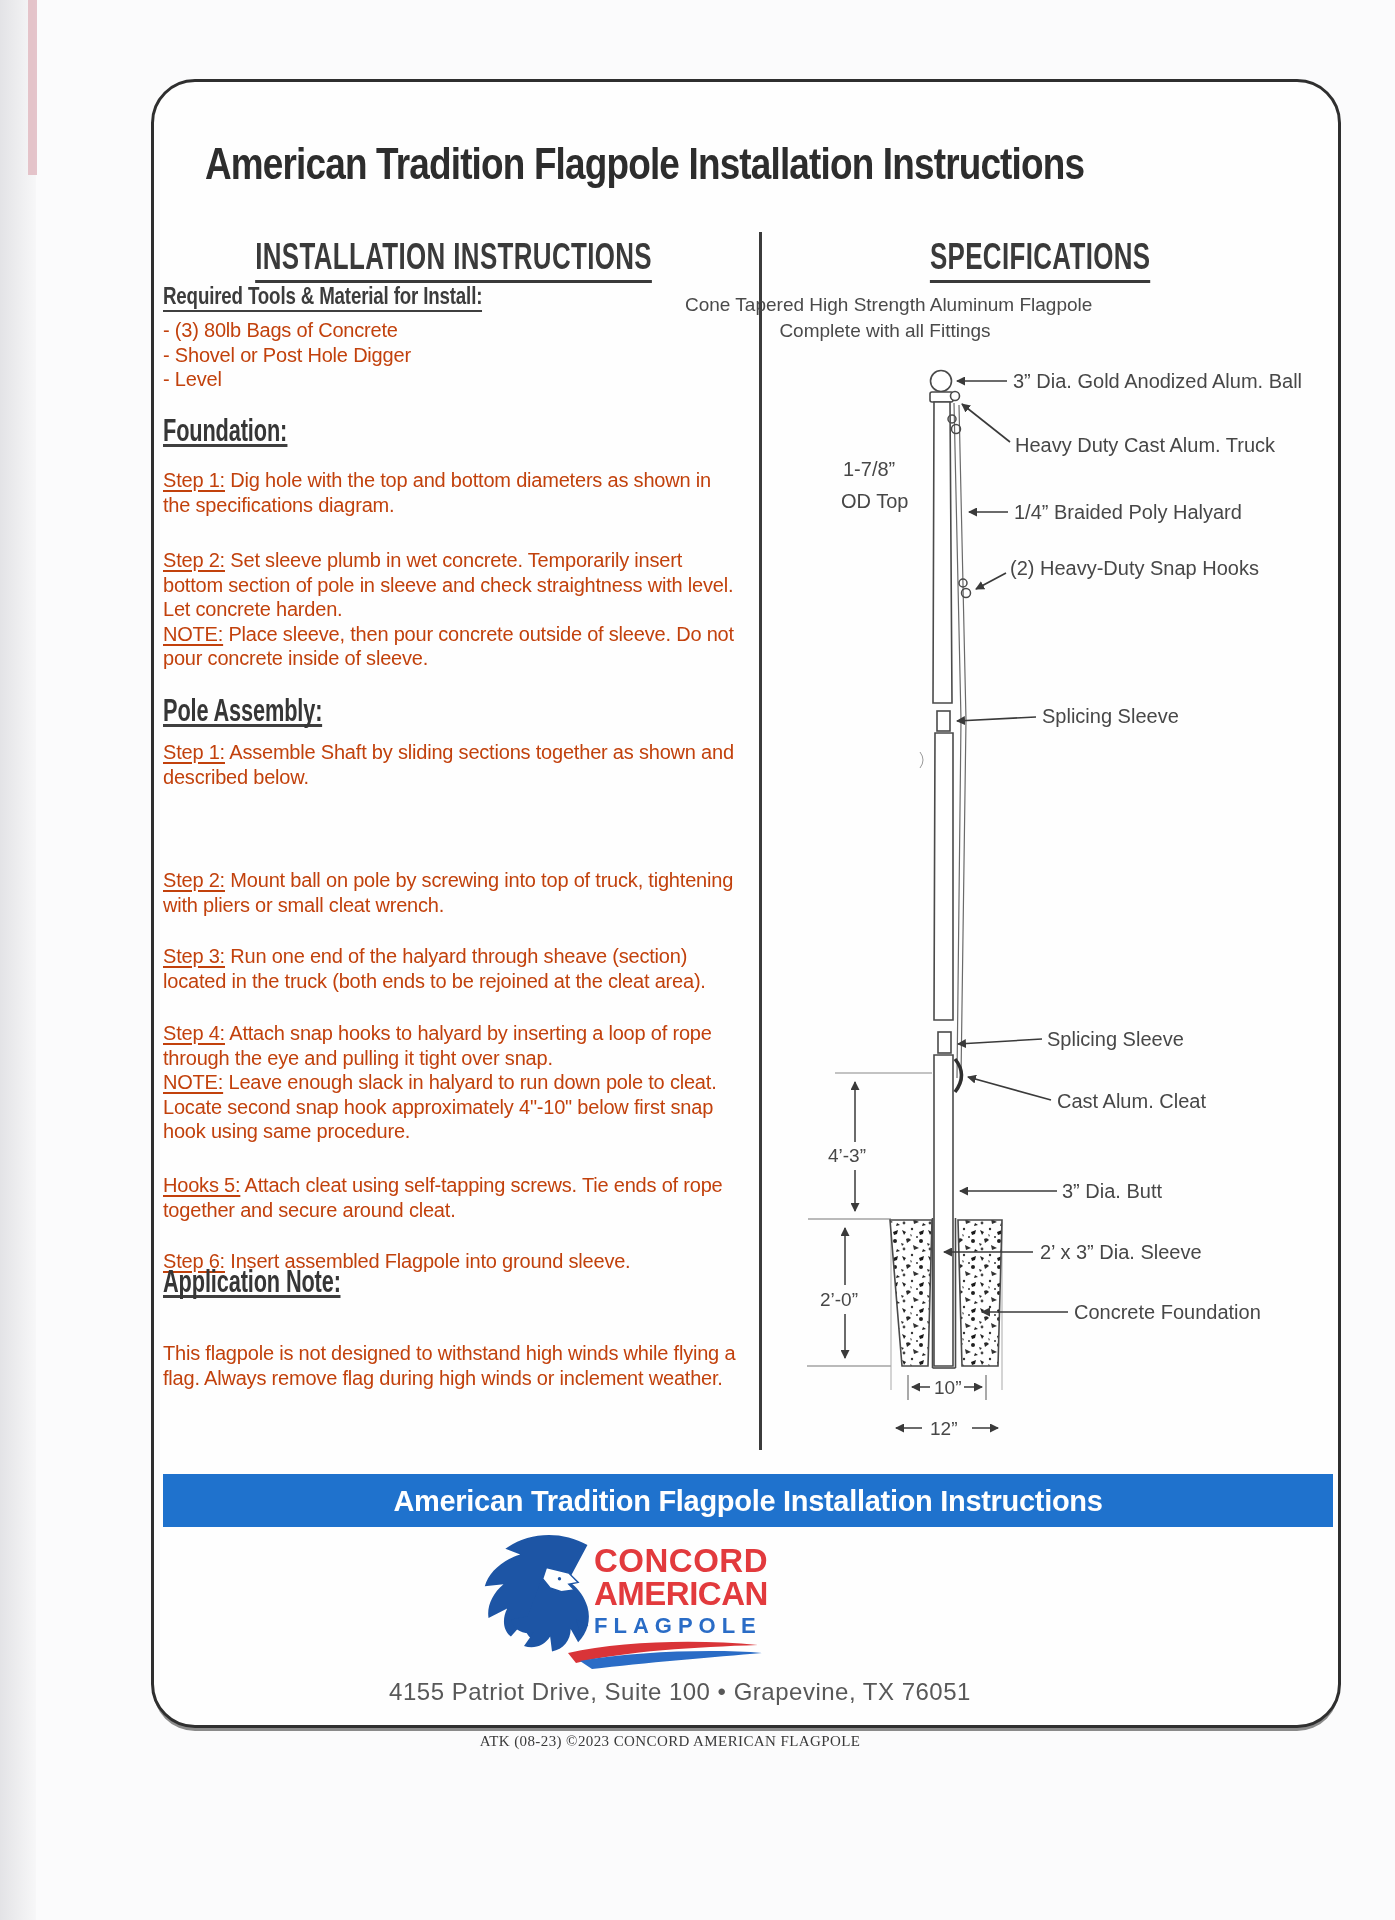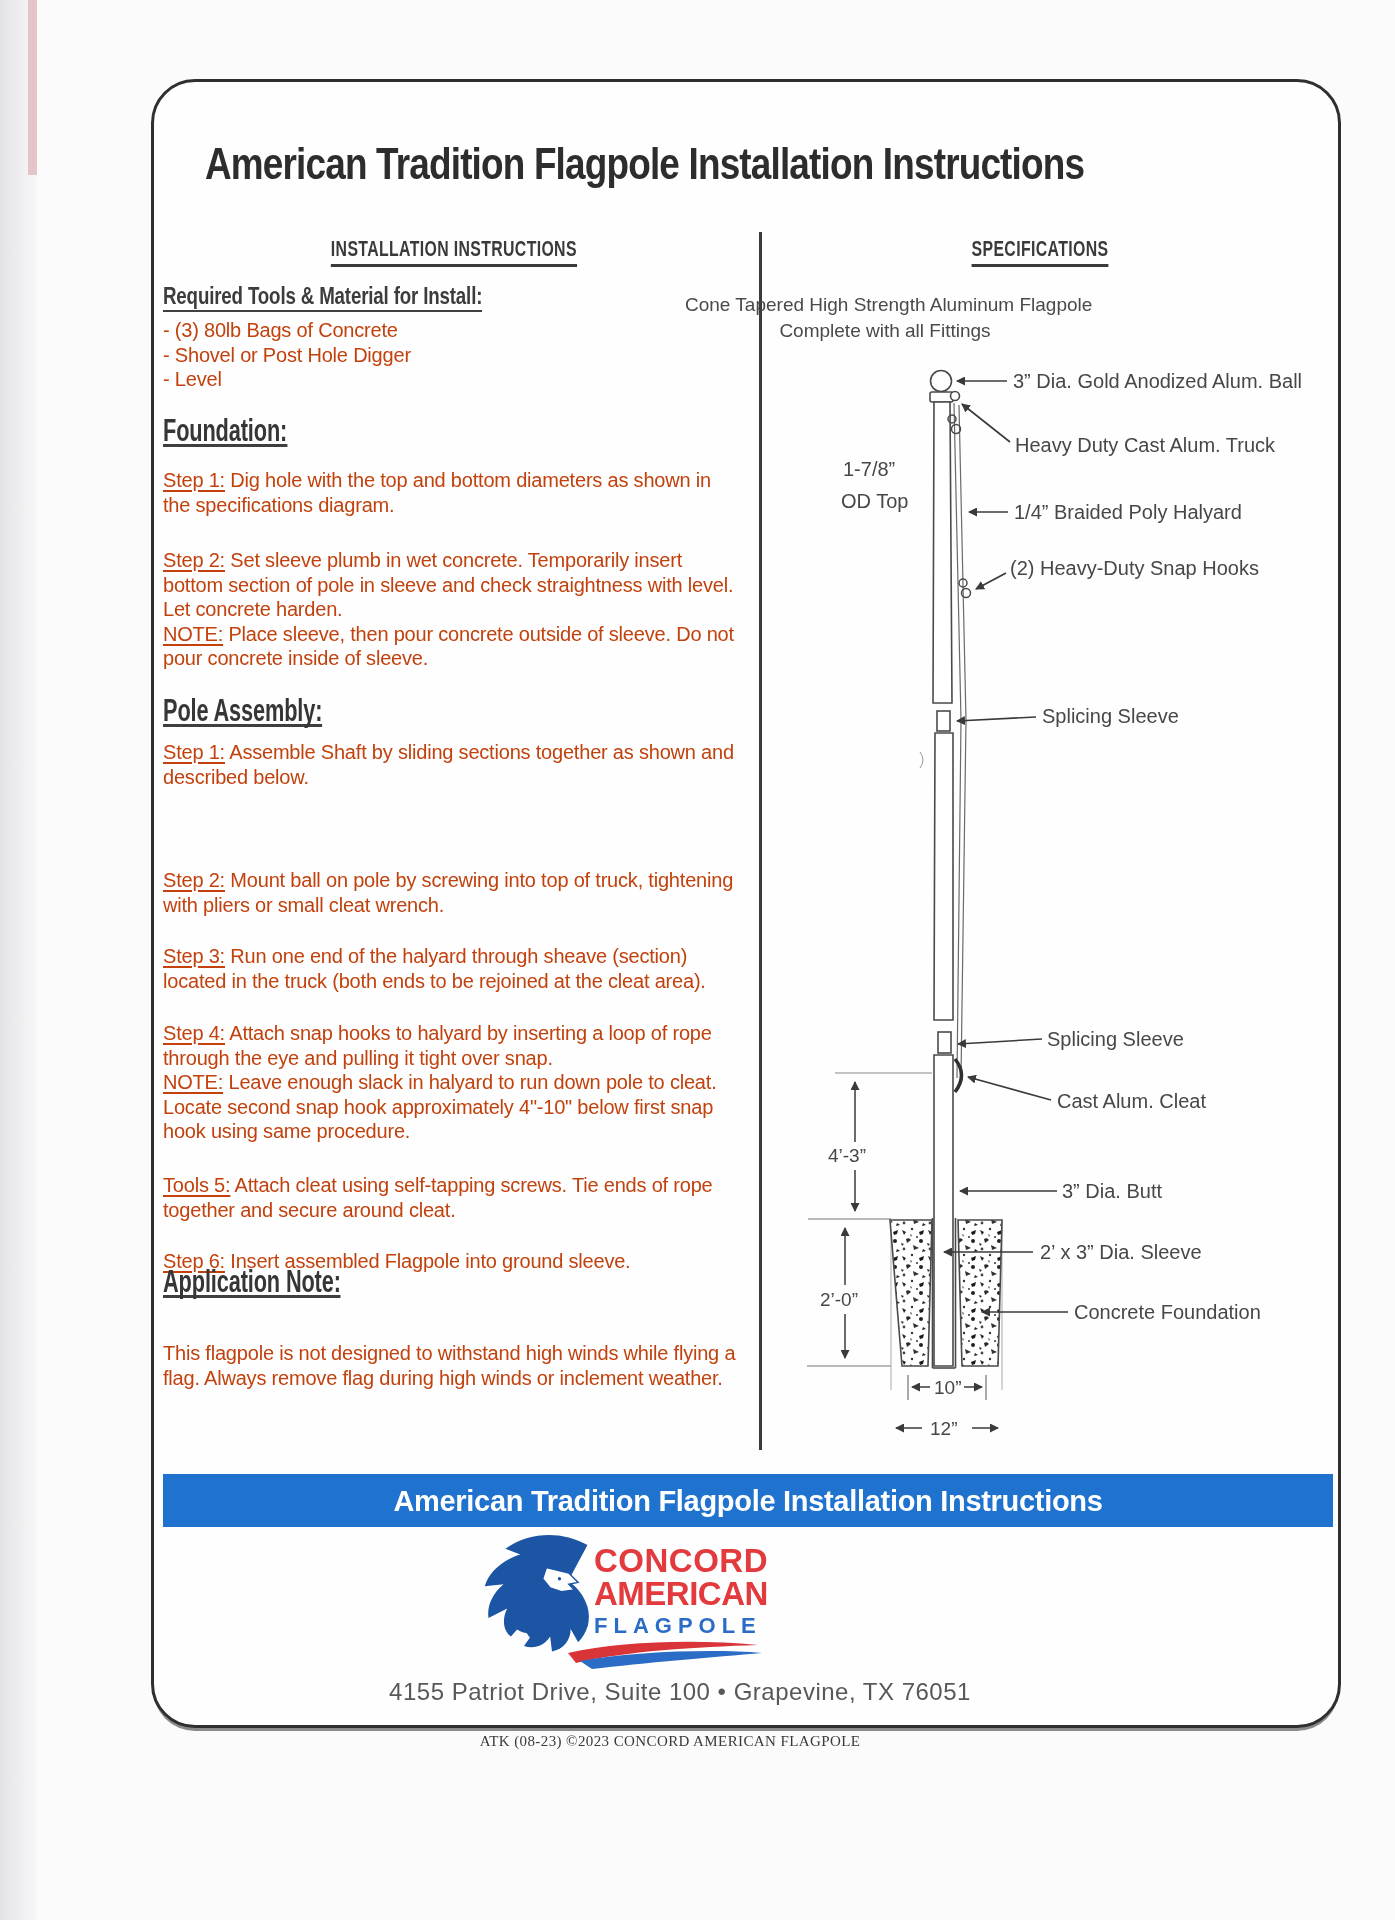--- a/index.html
+++ b/index.html
@@ -9,21 +9,21 @@
   }
   .scan-edge{position:absolute;left:0;top:0;width:36px;height:1920px;
     background:linear-gradient(to right,#e3e3e6,#f7f7f8);}
   .scan-pink{position:absolute;left:28px;top:0;width:9px;height:175px;background:#e0b7be;opacity:.8;}
   .sheet{position:absolute;left:151px;top:79px;width:1184px;height:1643px;
     border:3px solid #2f2f2f;border-radius:44px;background:#fefefe;
     box-shadow:0 5px 0 -2px #8a8a8a;}
   .title{position:absolute;left:205px;top:138px;font-size:45px;font-weight:700;color:#2d2d2d;
     letter-spacing:-1px;white-space:nowrap;transform:scaleX(.82);transform-origin:left top;}
   .divider{position:absolute;left:759px;top:232px;width:3px;height:1218px;background:#3b3b3b;}
-  .col-header{position:absolute;top:236px;text-align:center;font-size:22px;font-weight:700;color:#3a3a3a;}
+  .col-header{position:absolute;top:236px;text-align:center;font-size:36px;font-weight:700;color:#3a3a3a;}
   .col-header span{display:inline-block;transform:scaleX(.72);transform-origin:center;
     border-bottom:3px solid #3a3a3a;padding-bottom:2px;letter-spacing:.5px;white-space:nowrap;}
   .col-header.left{left:163px;width:582px;}
   .col-header.right{left:770px;width:540px;}
   .lblock{position:absolute;left:163px;width:580px;font-size:20px;line-height:24.5px;
     color:#c2410c;letter-spacing:-.2px;}
   .h-section{font-size:32px;font-weight:700;color:#363636;white-space:nowrap;}
   .h-section span{display:inline-block;transform:scaleX(.68);transform-origin:left;
     border-bottom:3px solid #3f3f3f;padding-bottom:1px;}
   .h-sub{font-size:24px;font-weight:700;color:#3c3c3c;white-space:nowrap;}
@@ -96,21 +96,21 @@
   <span class="u">Step 2:</span><span> Mount ball on pole by screwing into top of truck, tightening with pliers or small cleat wrench.</span>
 </div>
 <div class="lblock" style="top:944px">
   <span class="u">Step 3:</span><span> Run one end of the halyard through sheave (section) located in the truck (both ends to be rejoined at the cleat area).</span>
 </div>
 <div class="lblock" style="top:1021px">
   <span class="seg"><span class="u">Step 4:</span><span> Attach snap hooks to halyard by inserting a loop of rope through the eye and pulling it tight over snap.</span></span>
   <span class="seg"><span class="u">NOTE:</span><span> Leave enough slack in halyard to run down pole to cleat. Locate second snap hook approximately 4"-10" below first snap hook using same procedure.</span></span>
 </div>
 <div class="lblock" style="top:1173px">
-  <span class="u">Tools 5:</span><span> Attach cleat using self-tapping screws. Tie ends of rope together and secure around cleat.</span>
+  <span class="u">Hooks 5:</span><span> Attach cleat using self-tapping screws. Tie ends of rope together and secure around cleat.</span>
 </div>
 <div class="lblock" style="top:1249px">
   <span class="u">Step 6:</span><span> Insert assembled Flagpole into ground sleeve.</span>
 </div>
 
 <div class="lblock h-section" style="top:1269px">
   <span>Application Note:</span>
 </div>
 <div class="lblock" style="top:1341px">This flagpole is not designed to withstand high winds while flying a flag. Always remove flag during high winds or inclement weather.</div>
 

